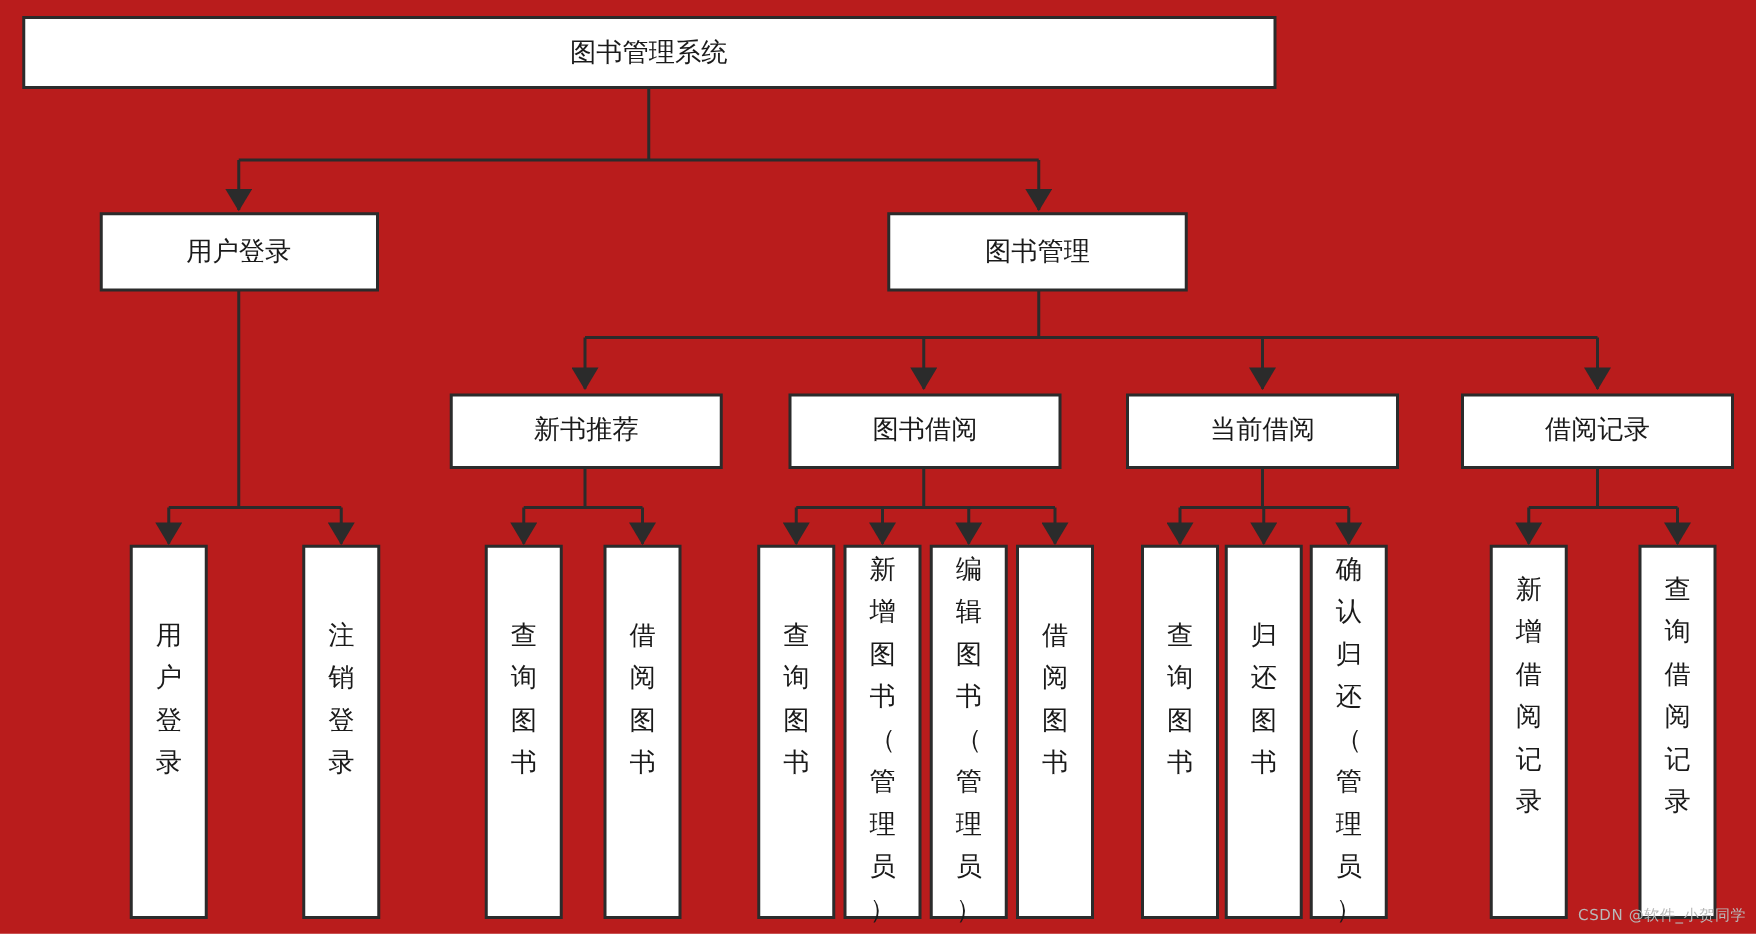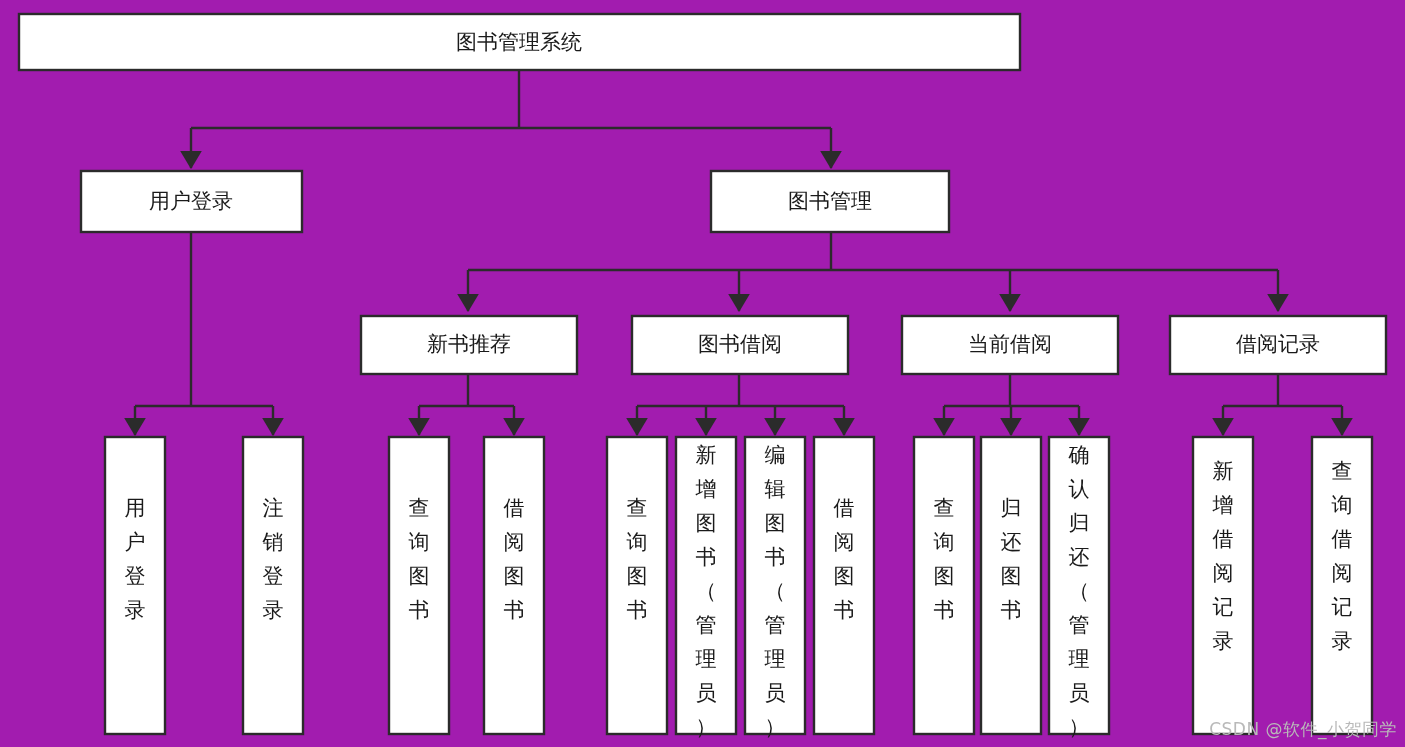--- a/index.html
+++ b/index.html
@@ -10,21 +10,21 @@
   body {
     width: 1405px;
     height: 747px;
     font-family: "DejaVu Sans", "Liberation Sans", sans-serif;
     overflow: hidden;
   }
   #diagram-root {
     position: relative;
     width: 1405px;
     height: 747px;
-    background: #a21caf;
+    background: #b91c1c;
   }
   svg#flow {
     position: absolute;
     left: 0;
     top: 0;
     width: 1405px;
     height: 747px;
     display: block;
   }
   .node-box {
@@ -49,21 +49,21 @@
     fill: #1a1a1a;
     font-family: "DejaVu Sans", "Liberation Sans", sans-serif;
     font-size: 21px;
     text-anchor: middle;
   }
   .watermark {
     position: absolute;
     right: 8px;
     bottom: 6px;
     font-family: "DejaVu Sans", "Liberation Sans", sans-serif;
-    font-size: 17px;
+    font-size: 12px;
     color: #b9b9b9;
     letter-spacing: 0.5px;
     white-space: nowrap;
     user-select: none;
   }
 </style>
 </head>
 <body>
 
 <div id="diagram-root">

